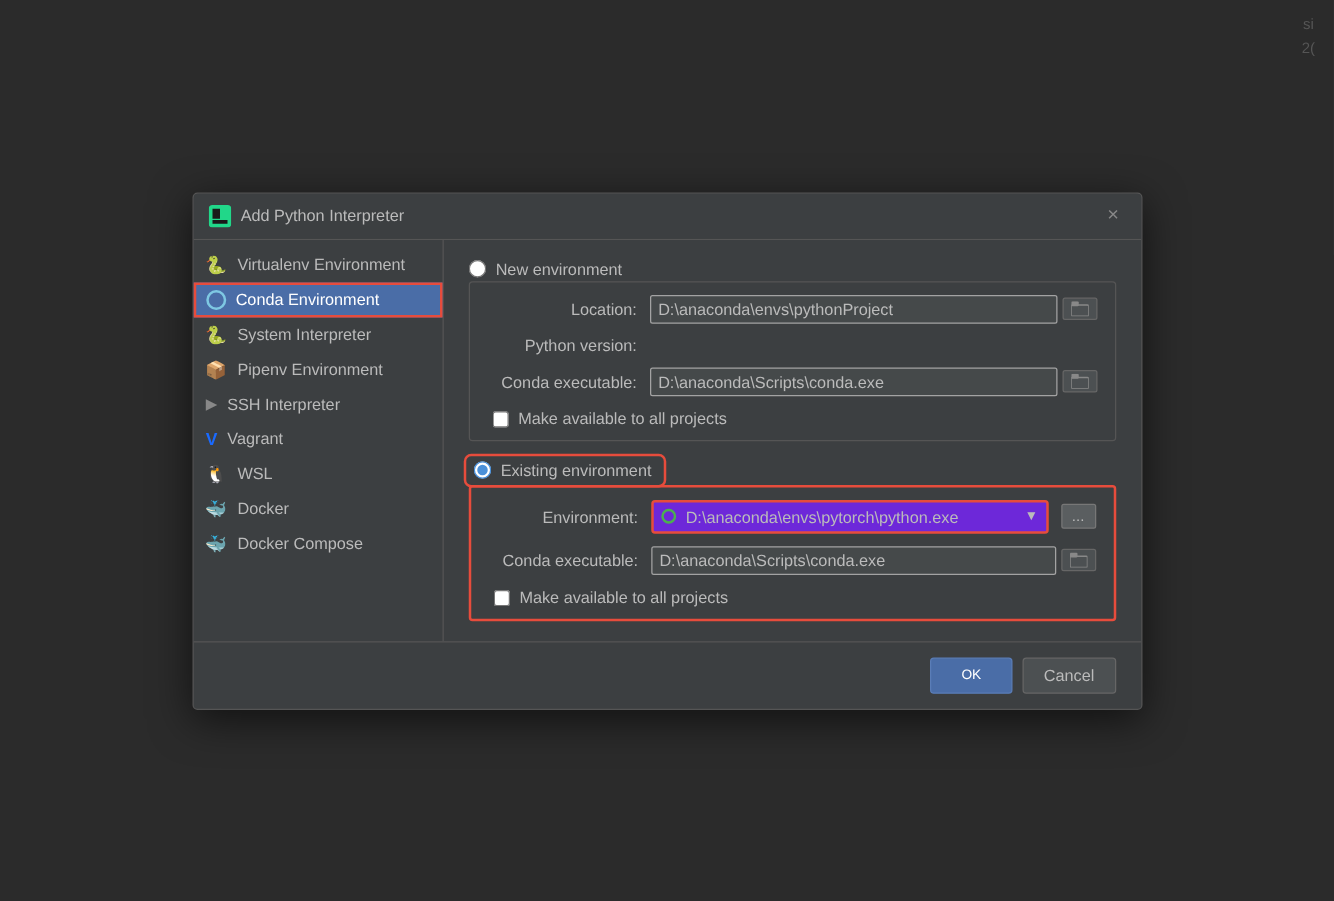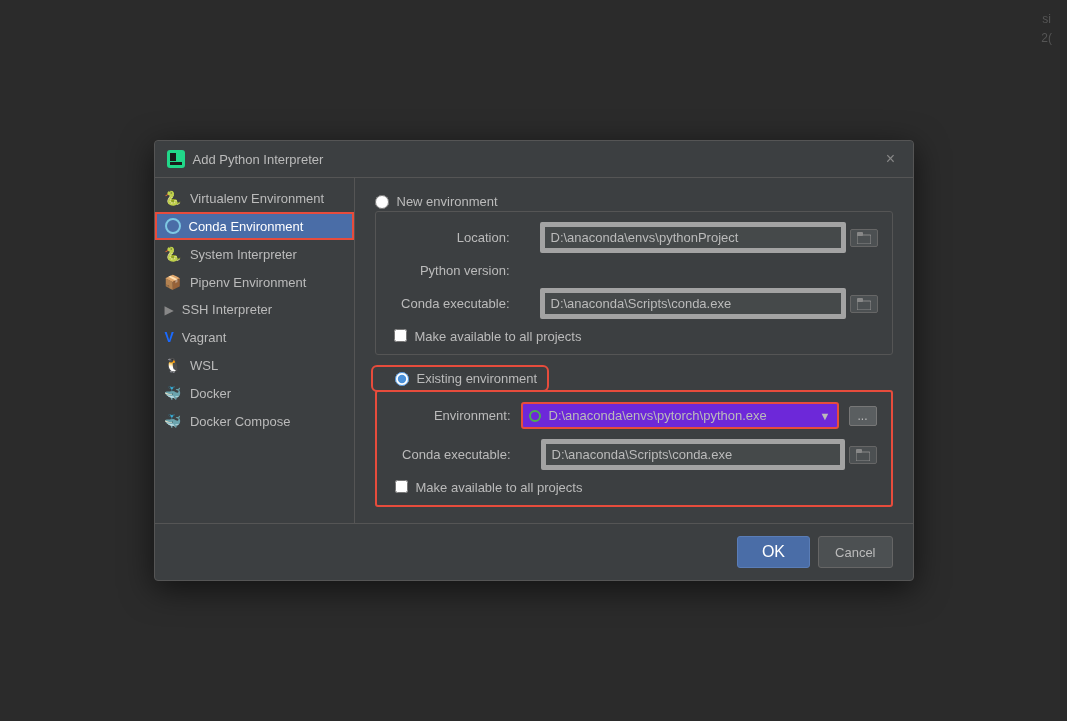--- a/index.html
+++ b/index.html
@@ -204,27 +204,26 @@
     .field-input-wrap {
       flex: 1;
       display: flex;
       align-items: center;
       gap: 4px;
     }
 
     .text-input {
       flex: 1;
       background: #45494a;
-      border: 5px solid #a3a3a3;
+      border: 1px solid #a3a3a3;
       color: #bbbbbb;
       font-size: 13px;
       padding: 3px 6px;
       border-radius: 2px;
       outline: none;
-      margin-left: 20px;
     }
 
     .browse-btn {
       background: #4c5052;
       border: 1px solid #666;
       color: #bbb;
       padding: 2px 6px;
       cursor: pointer;
       border-radius: 2px;
       font-size: 12px;
@@ -249,21 +248,21 @@
       color: #bbbbbb;
       font-size: 13px;
       padding: 3px 6px;
       outline: none;
       cursor: pointer;
       width: 80px;
     }
 
     .checkbox-row {
       display: flex;
-      align-items: flex-start;
+      align-items: flex-end;
       gap: 8px;
       padding-left: 4px;
     }
 
     .checkbox-input {
       accent-color: #4a90d9;
       cursor: pointer;
     }
 
     .checkbox-label {
@@ -344,21 +343,21 @@
       border-top: 1px solid #555;
     }
 
     .btn-ok {
       background: #4a6da7;
       border: 1px solid #5a7db7;
       color: #ffffff;
       padding: 6px 24px;
       border-radius: 3px;
       cursor: pointer;
-      font-size: 16px;
+      font-size: 11px;
     }
 
     .btn-cancel {
       background: #4c5052;
       border: 1px solid #666;
       color: #bbbbbb;
       padding: 6px 16px;
       border-radius: 3px;
       cursor: pointer;
       font-size: 13px;
@@ -370,21 +369,21 @@
       padding: 10px 14px;
       display: flex;
       flex-direction: column;
       gap: 10px;
     }
 
     .radio-highlighted {
       outline: 2px solid #e74c3c;
       outline-offset: 2px;
       border-radius: 2px;
-      padding: 2px 8px 2px 20px;
+      padding: 2px 8px 2px 4px;
       display: inline-flex;
       align-items: center;
       gap: 8px;
     }
 
     .sidebar-selected-highlighted {
       background: #4a6da7;
       outline: 2px solid #e74c3c;
       outline-offset: -2px;
     }

